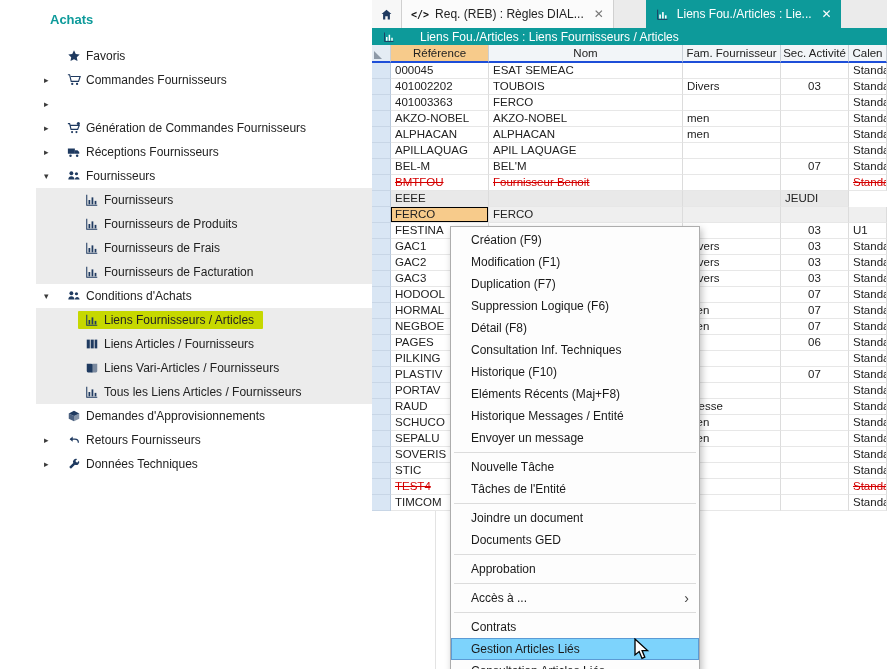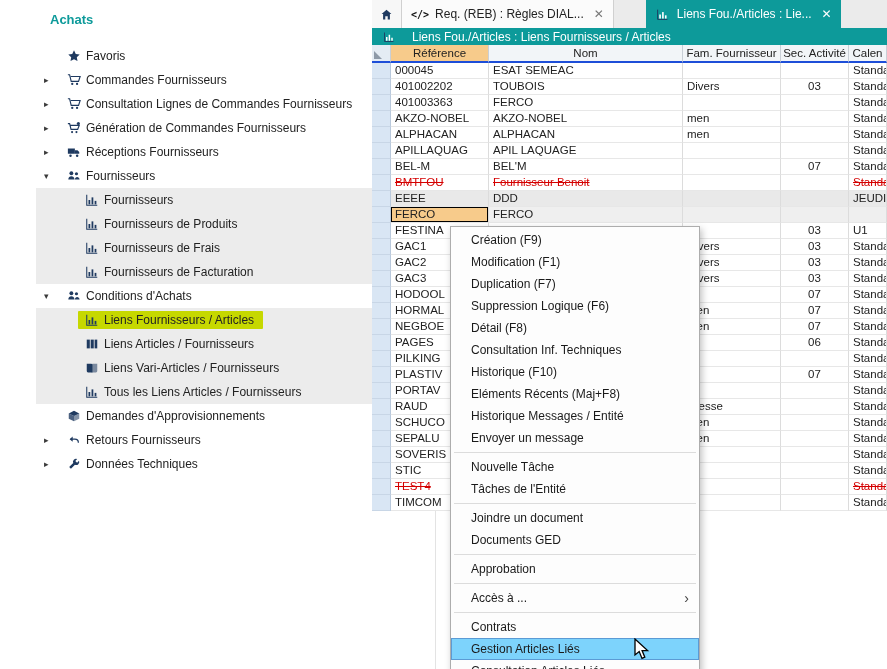--- a/index.html
+++ b/index.html
@@ -32,21 +32,21 @@
   .tab-active{background:#0d9a9a;color:#fff;border-right:none;margin-left:32px;}
   .tab .icon{width:16px;flex:0 0 16px;}
   .tab .icon svg{width:13px;height:13px;}
   .tab-active .icon svg{fill:#fff;}
   .code-glyph{font-family:"DejaVu Sans Mono",monospace;font-size:10px;font-weight:bold;color:#111;}
   .tab-close{font-size:12px;color:#777;margin-left:4px;}
   .tab-active .tab-close{color:#fff;}
 
   
   .view-header{position:absolute;left:372px;top:28px;width:515px;height:17px;background:#0d9a9a;
-               color:#fff;display:flex;align-items:center;gap:14px;padding-left:8px;box-sizing:border-box;}
+               color:#fff;display:flex;align-items:center;gap:22px;padding-left:8px;box-sizing:border-box;}
   .view-header .icon svg{fill:#fff;width:12px;height:12px;}
   .view-title{font-size:12px;}
 
   
   .grid-header,.grid-row{position:relative;display:grid;grid-template-columns:19px 98px 194px 98px 68px 38px;}
   .grid-header{position:absolute;left:372px;top:45px;width:515px;height:18px;}
   .grid-body{position:absolute;left:372px;top:63px;width:515px;}
   .h-cell{background:#f2f5f8;border-right:1px solid #c9cfd6;border-bottom:2px solid #1d4ed8;
           font-size:11.5px;color:#222;text-align:center;line-height:17px;overflow:hidden;white-space:nowrap;}
   .h-cell.ref{background:#f7cb8b;}
@@ -106,30 +106,20 @@
                 <path d="M1 2h2l1.8 7.5h8.4L15 4H4.4" fill="none" stroke="#1f3a60" stroke-width="1.3"></path>
                 <circle cx="6" cy="12.5" r="1.3"></circle>
                 <circle cx="11.5" cy="12.5" r="1.3"></circle>
               </svg>
             </span>
             <span class="sb-label">Commandes Fournisseurs</span>
           </span>
         </div>
         <div class="sb-item">
           <span class="sb-arrow">▸</span>
-          <span class="sb-wrap">
-            <span class="icon">
-              <svg viewBox="0 0 16 16">
-                <path d="M1 2h2l1.8 7.5h8.4L15 4H4.4" fill="none" stroke="#1f3a60" stroke-width="1.3"></path>
-                <circle cx="6" cy="12.5" r="1.3"></circle>
-                <circle cx="11.5" cy="12.5" r="1.3"></circle>
-              </svg>
-            </span>
-            <span class="sb-label">Consultation Lignes de Commandes Fournisseurs</span>
-          </span>
         </div>
         <div class="sb-item">
           <span class="sb-arrow">▸</span>
           <span class="sb-wrap">
             <span class="icon">
               <svg viewBox="0 0 16 16">
                 <path d="M1 3h2l1.6 6.5h7.6L14 5H4" fill="none" stroke="#1f3a60" stroke-width="1.3"></path>
                 <circle cx="5.8" cy="12.7" r="1.2"></circle>
                 <circle cx="10.8" cy="12.7" r="1.2"></circle>
                 <circle cx="13" cy="2.8" r="1.8"></circle>
@@ -428,21 +418,20 @@
         <div class="gutter"></div>
         <div class="cell c-ref">BMTFOU</div>
         <div class="cell c-nom">Fournisseur Benoit</div>
         <div class="cell c-fam"></div>
         <div class="cell c-sec"></div>
         <div class="cell c-cal">Standard</div>
       </div>
       <div class="grid-row shaded">
         <div class="gutter"></div>
         <div class="cell c-ref">EEEE</div>
-        <div class="cell c-nom">DDD</div>
         <div class="cell c-fam"></div>
         <div class="cell c-sec"></div>
         <div class="cell c-cal">JEUDI</div>
       </div>
       <div class="grid-row selected">
         <div class="gutter"></div>
         <div class="cell c-ref">FERCO</div>
         <div class="cell c-nom">FERCO</div>
         <div class="cell c-fam"></div>
         <div class="cell c-sec"></div>

